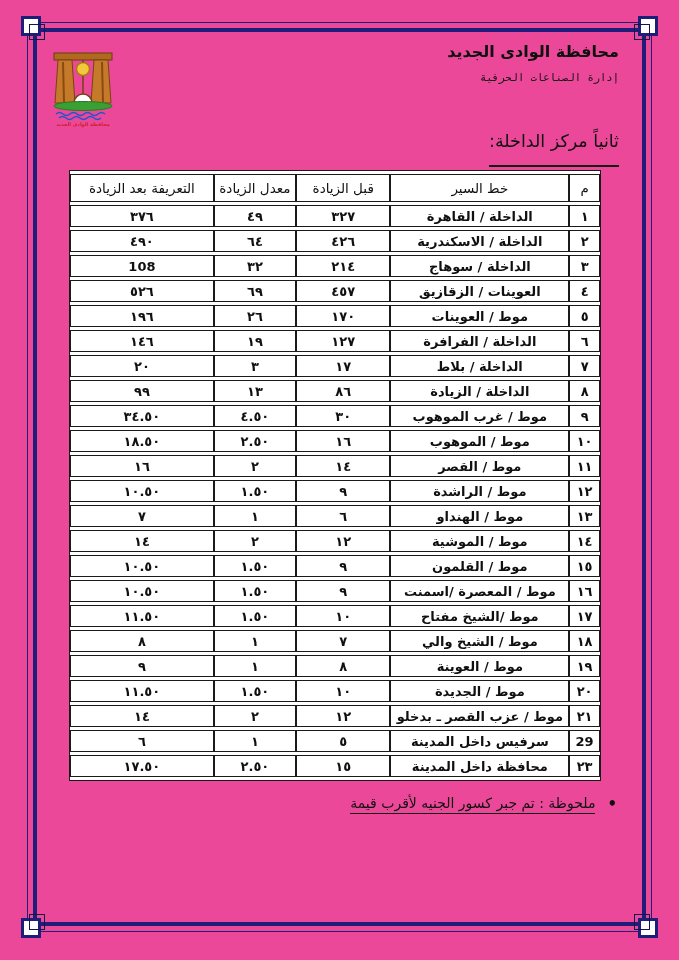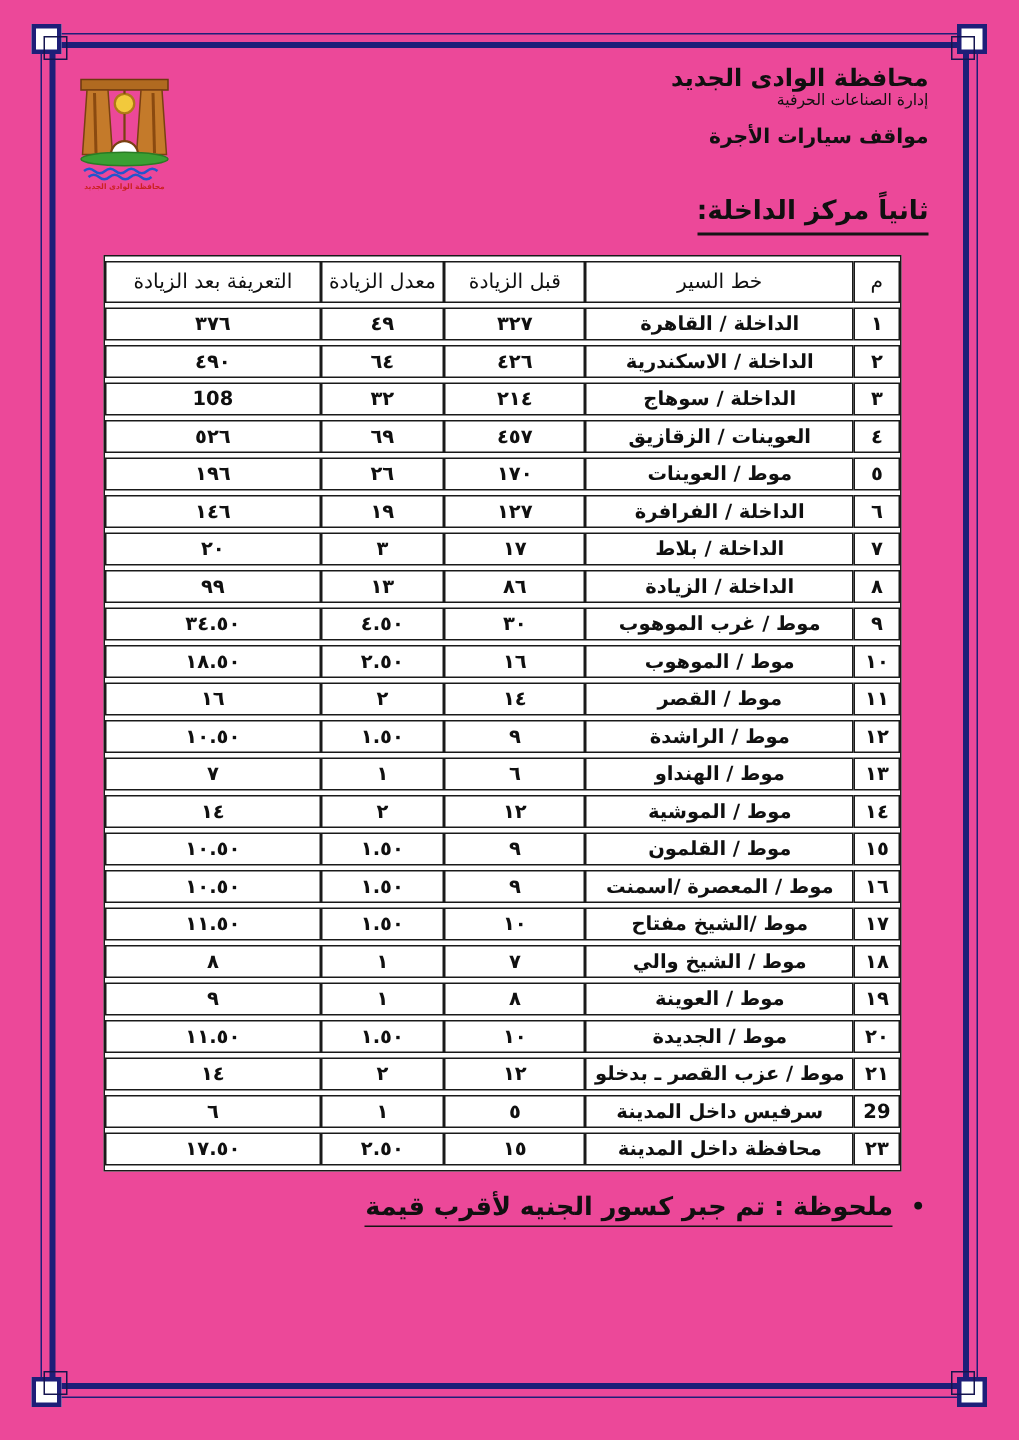--- a/index.html
+++ b/index.html
@@ -15,25 +15,25 @@
   .knot .k1{position:absolute;left:0;top:0;width:14px;height:14px;border:3px solid #1e1e78;background:#fff;}
   .knot .k2{position:absolute;right:0;bottom:0;width:14px;height:14px;border:1.5px solid #14144f;background:transparent;}
   .knot-tl{left:21px;top:16px;}
   .knot-tr{right:21px;top:16px;transform:scaleX(-1);}
   .knot-bl{left:21px;bottom:22px;transform:scaleY(-1);}
   .knot-br{right:21px;bottom:22px;transform:scale(-1,-1);}
   
   .logo{position:absolute;left:52px;top:50px;width:62px;height:80px;}
   .head{position:absolute;top:42px;right:60px;text-align:right;}
   .head .org{font-size:16px;font-weight:bold;letter-spacing:-0.5px;}
-  .head .dept{font-size:10.5px;}
+  .head .dept{font-size:10.5px;margin-top:10px;font-family:Liberation Mono, monospace;}
   .head .section{font-size:13.5px;font-weight:bold;margin-top:10px;}
   .title{
-    position:absolute;top:131px;right:60px;font-size:17.5px;font-weight:bold;
-    border-bottom:2px solid #151515;padding-bottom:4px;
+    position:absolute;top:131px;right:60px;font-size:17.5px;font-weight:normal;
+    border-bottom:2px solid #151515;padding-bottom:14px;
   }
   
   table.fares{
     position:absolute;top:170px;right:78px;width:532px;
     border-collapse:separate;border-spacing:0 3px;
     border:1.5px solid #1a1a1a;background:#fff;
     table-layout:fixed;
   }
   table.fares th,table.fares td{
     border:1px solid #1a1a1a;text-align:center;vertical-align:middle;
@@ -43,21 +43,21 @@
   table.fares td{height:20px;font-size:13px;font-weight:bold;}
   .c-no{width:30px;}
   .c-route{width:174px;}
   .c-before{width:92px;}
   .c-rate{width:80px;}
   .c-after{width:140px;}
   
   .note{position:absolute;top:795px;right:62px;display:flex;align-items:flex-start;gap:12px;direction:rtl;}
   .note .bullet{font-size:15px;line-height:18px;font-weight:bold;}
   .note .note-text{
-    font-size:17px;font-weight:bold;border-bottom:1.5px solid #151515;padding-bottom:2px;
+    font-size:14px;font-weight:normal;border-bottom:1.5px solid #151515;padding-bottom:2px;
   }
 </style>
 </head>
 <body>
 
 <div class="page">
 
   <div class="frame-thin"></div>
   <div class="frame-thick"></div>
   <div class="knot knot-tl">
@@ -91,21 +91,20 @@
       <ellipse cx="31" cy="56" rx="29" ry="4.5" fill="#3aa033" stroke="#2a7a24" stroke-width="1"></ellipse>
       <path d="M4,64 q3.5,-3 7,0 t7,0 t7,0 t7,0 t7,0 t7,0 t7,0" fill="none" stroke="#2255cc" stroke-width="1.6"></path>
       <path d="M7,68 q3.5,-3 7,0 t7,0 t7,0 t7,0 t7,0 t7,0" fill="none" stroke="#2255cc" stroke-width="1.6"></path>
       <text x="31" y="76" text-anchor="middle" font-size="5" fill="#cc2222" font-weight="bold">محافظة الوادى الجديد</text>
     </svg>
   </div>
 
   <div class="head">
     <div class="org">محافظة الوادى الجديد</div>
     <div class="dept">إدارة الصناعات الحرفية</div>
-    <div class="section">مواقف سيارات الأجرة</div>
   </div>
 
   <div class="title">ثانياً مركز الداخلة:</div>
 
   <table class="fares">
     <colgroup>
       <col class="c-no">
         <col class="c-route">
         <col class="c-before">
         <col class="c-rate">

